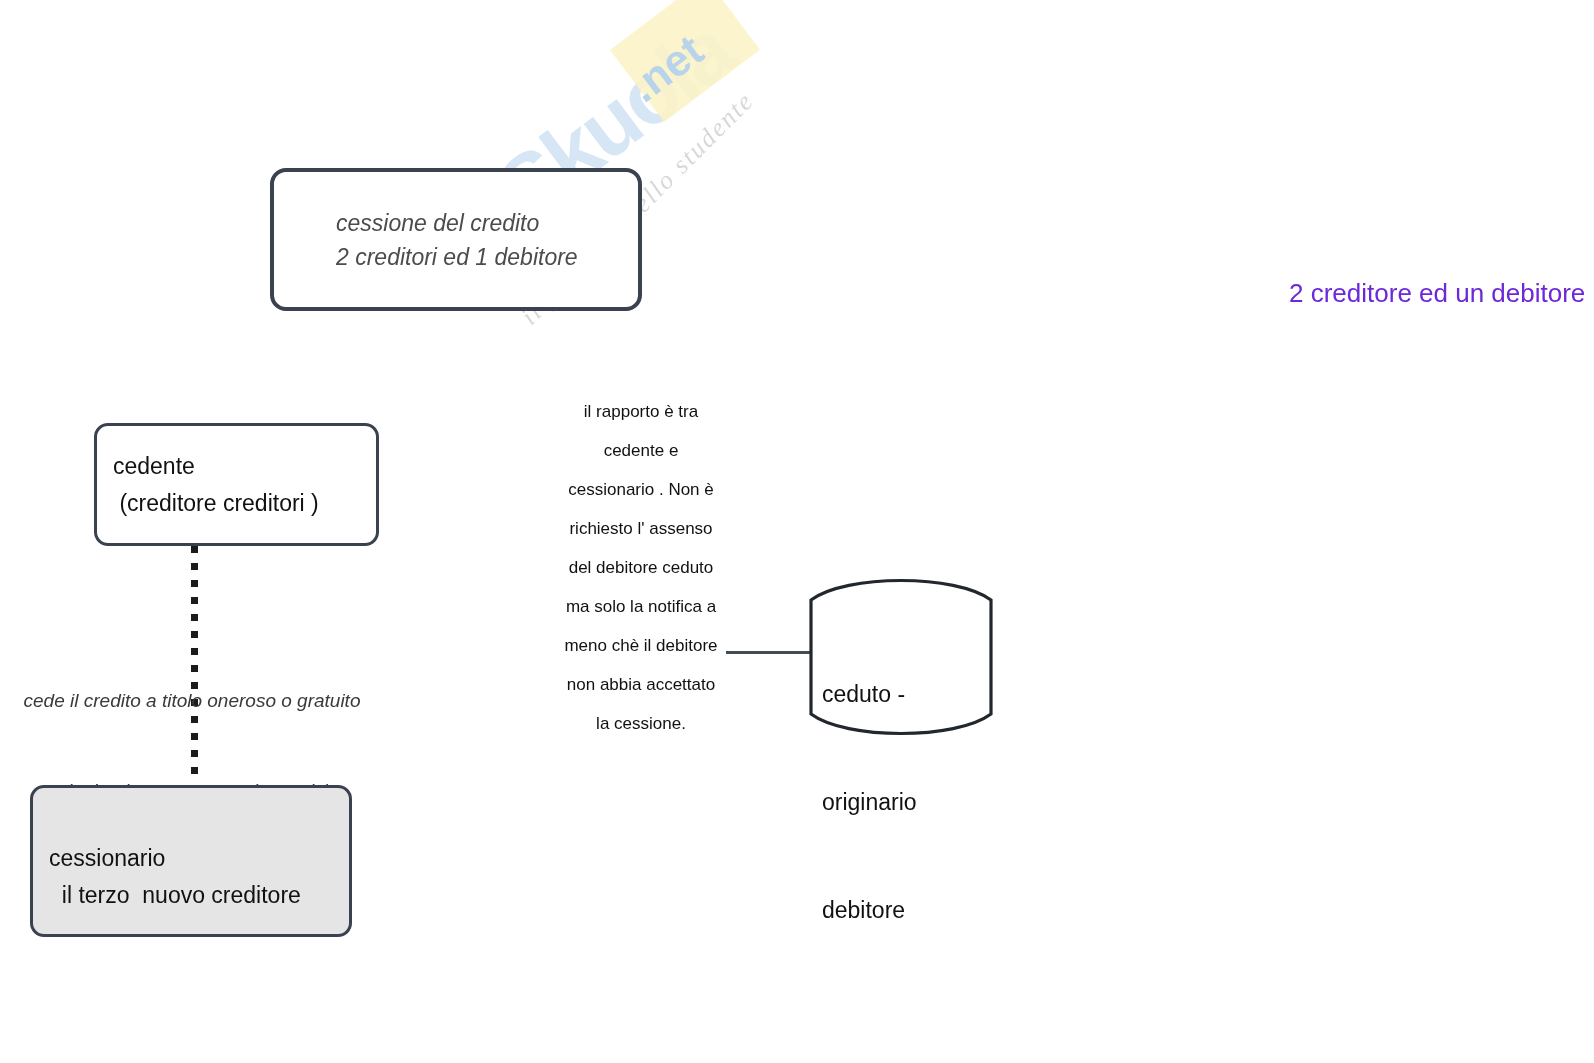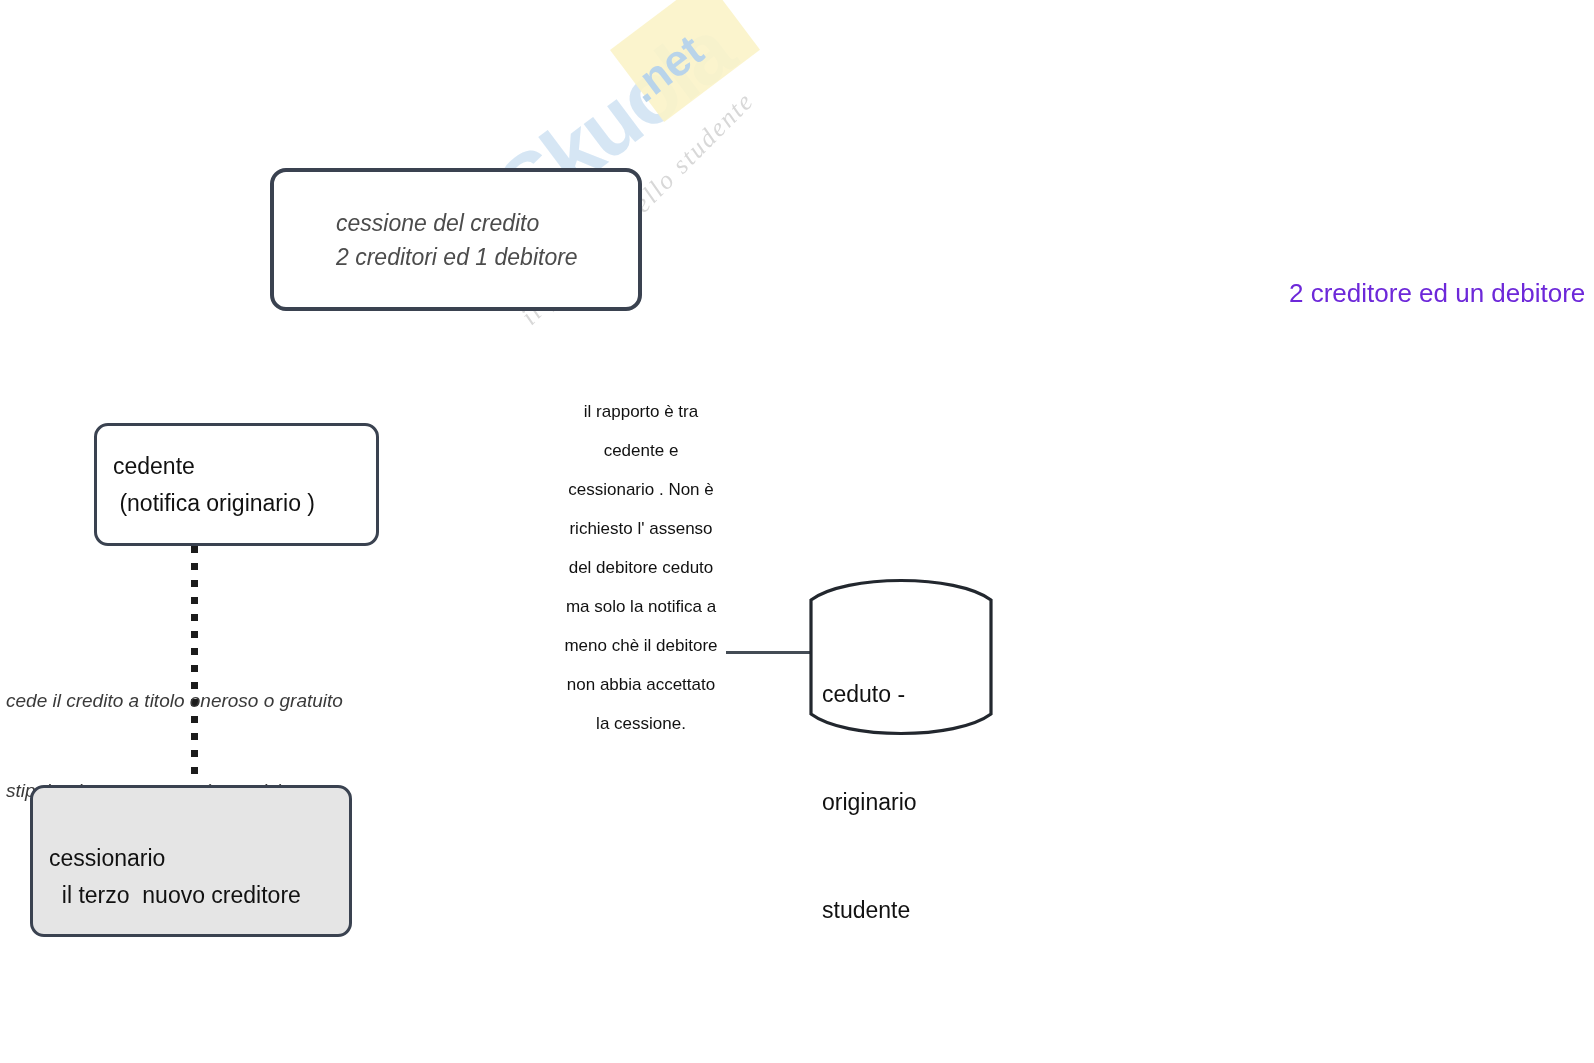--- a/index.html
+++ b/index.html
@@ -171,20 +171,21 @@
   }
 
   #caption-cede {
     left: 6px;
     top: 626px;
     font-family: "Liberation Sans", sans-serif;
     font-style: italic;
     font-size: 19px;
     line-height: 30px;
     color: #3a3a3a;
+    text-align: center;
     width: 372px;
   }
 
   
   #text-rapporto {
     position: absolute;
     left: 560px;
     top: 392px;
     width: 162px;
     text-align: center;
@@ -260,21 +261,21 @@
   <div class="node" id="box-cessione">
     <span class="line">cessione del credito</span>
     <span class="line">2 creditori ed 1 debitore</span>
   </div>
 
 
   <div class="caption" id="caption-2-creditore">2 creditore ed un debitore</div>
 
   <div class="node" id="box-cedente">
     <span class="line">cedente</span>
-    <span class="line"> (notifica originario )</span>
+    <span class="line"> (creditore creditori )</span>
   </div>
 
   <div id="connector-cedente-cessionario"></div>
 
   <div class="caption" id="caption-cede">
     <div>cede il credito a titolo oneroso o gratuito</div>
     <div>stipulando un contratto (accordo)</div>
   </div>
 
   <div class="node" id="box-cessionario">
@@ -290,17 +291,17 @@
     <svg viewBox="0 0 190 170">
       <path d="M 5 28
                C 40 2, 150 2, 185 28
                L 185 142
                C 150 168, 40 168, 5 142
                Z" fill="#ffffff" stroke="#22272e" stroke-width="3.2"></path>
     </svg>
     <div class="hex-label">
       <div>ceduto -</div>
       <div>originario</div>
-      <div>studente</div>
+      <div>debitore</div>
     </div>
   </div>
 
 </div>
 
 </body></html>

